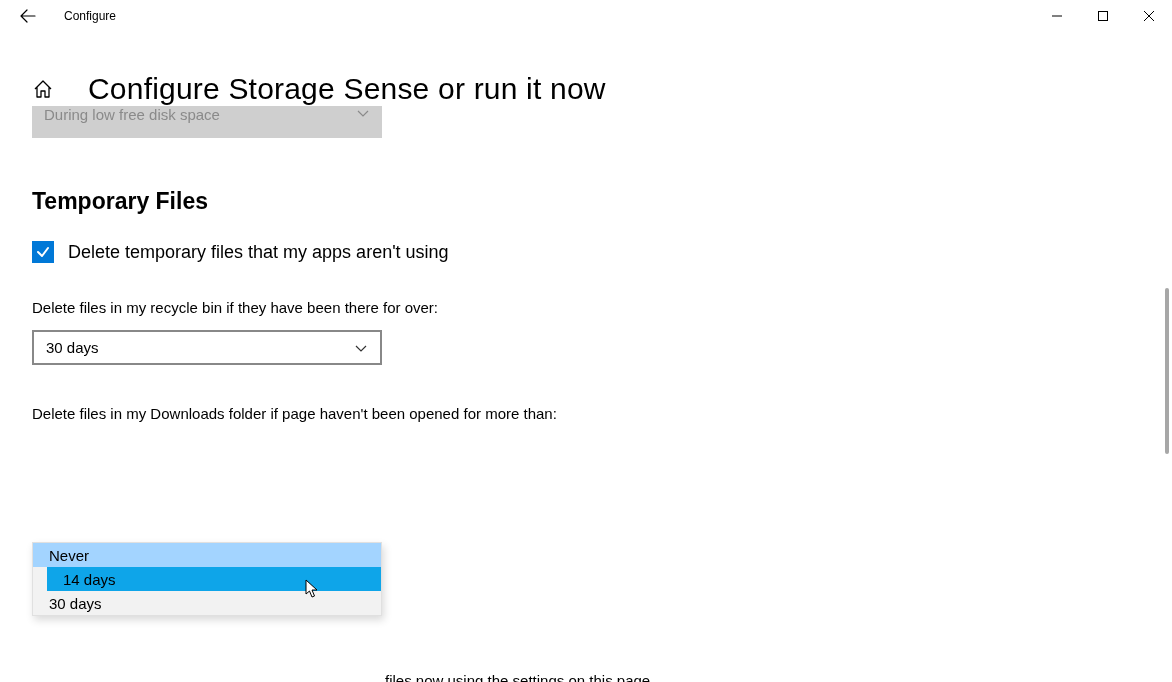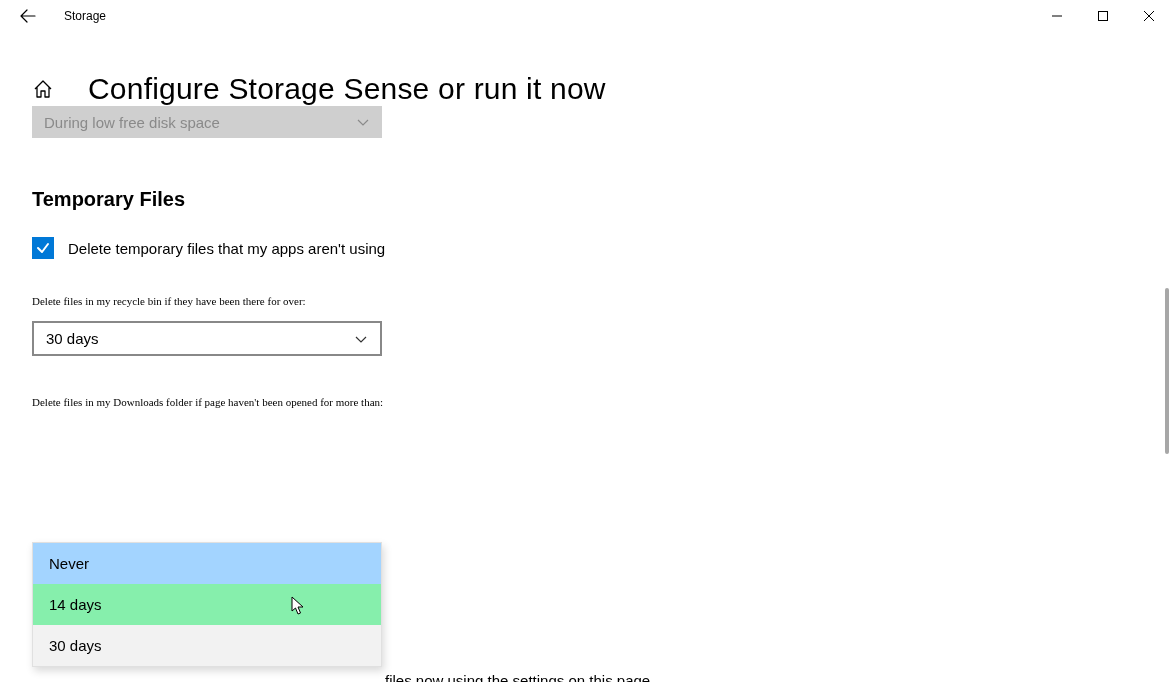--- a/index.html
+++ b/index.html
@@ -67,54 +67,53 @@
       font-size: 30px;
       font-weight: 400;
       letter-spacing: 0.2px;
     }
     .disabled-select {
       width: 350px;
       height: 32px;
       background: #cfcfcf;
       color: #8a8a8a;
       display: flex;
-      align-items: center;
+      align-items: flex-start;
       justify-content: space-between;
       padding: 0 12px;
       font-size: 15px;
       margin-top: -2px;
       margin-bottom: 50px;
     }
     .section-title {
-      font-size: 20px;
+      font-size: 23px;
       font-weight: 600;
       margin-bottom: 26px;
     }
     .checkbox-row {
       display: flex;
       align-items: center;
       gap: 14px;
       margin-bottom: 36px;
     }
     .checkbox {
       width: 22px;
       height: 22px;
       background: #0078d7;
       display: flex;
       align-items: center;
       justify-content: center;
     }
     .checkbox svg { display: block; }
     .checklabel {
-      font-size: 15px;
+      font-size: 18px;
     }
     .field-label {
-      font-size: 11px;
+      font-size: 15px;
       margin-bottom: 14px;
-      font-family: Liberation Serif, serif;
     }
     .select {
       width: 350px;
       height: 35px;
       border: 2px solid #888;
       display: flex;
       align-items: center;
       justify-content: space-between;
       padding: 0 12px;
       font-size: 15px;
@@ -124,33 +123,34 @@
     .chevron { width: 14px; height: 14px; }
     .dropdown {
       position: absolute;
       left: 32px;
       width: 350px;
       background: #f2f2f2;
       border: 1px solid #e0e0e0;
       box-shadow: 2px 4px 8px rgba(0,0,0,0.15);
     }
     .dropdown-item {
-      height: 41px;
+      height: 24px;
       display: flex;
       align-items: center;
       padding: 0 16px;
       font-size: 15px;
       cursor: default;
       position: relative;
     }
     .dropdown-item.selected {
       background: #a3d4ff;
     }
     .dropdown-item.hovered {
-      background: #86efac;
+      background: #0ea5e9;
+      margin-left: 14px;
     }
     .cursor {
       position: absolute;
       left: 258px;
       top: 12px;
       width: 16px;
       height: 20px;
       pointer-events: none;
     }
     .behind-text {
@@ -172,21 +172,21 @@
 </head>
 <body>
 
 <div class="titlebar">
   <div class="titlebar-left">
     <div class="back-arrow">
       <svg width="16" height="14" viewBox="0 0 16 14">
         <path d="M7 1 L1 7 L7 13 M1.5 7 H15" stroke="#000" stroke-width="1.2" fill="none" stroke-linecap="round" stroke-linejoin="round"></path>
       </svg>
     </div>
-    <div class="app-title">Storage</div>
+    <div class="app-title">Configure</div>
   </div>
   <div class="titlebar-controls">
     <div class="tc">
       <svg width="12" height="12" viewBox="0 0 12 12">
           <path d="M1 6 H11" stroke="#000" stroke-width="1"></path>
         </svg>
     </div>
     <div class="tc">
       <svg width="12" height="12" viewBox="0 0 12 12">
           <rect x="1.5" y="1.5" width="9" height="9" stroke="#000" stroke-width="1" fill="none"></rect>

